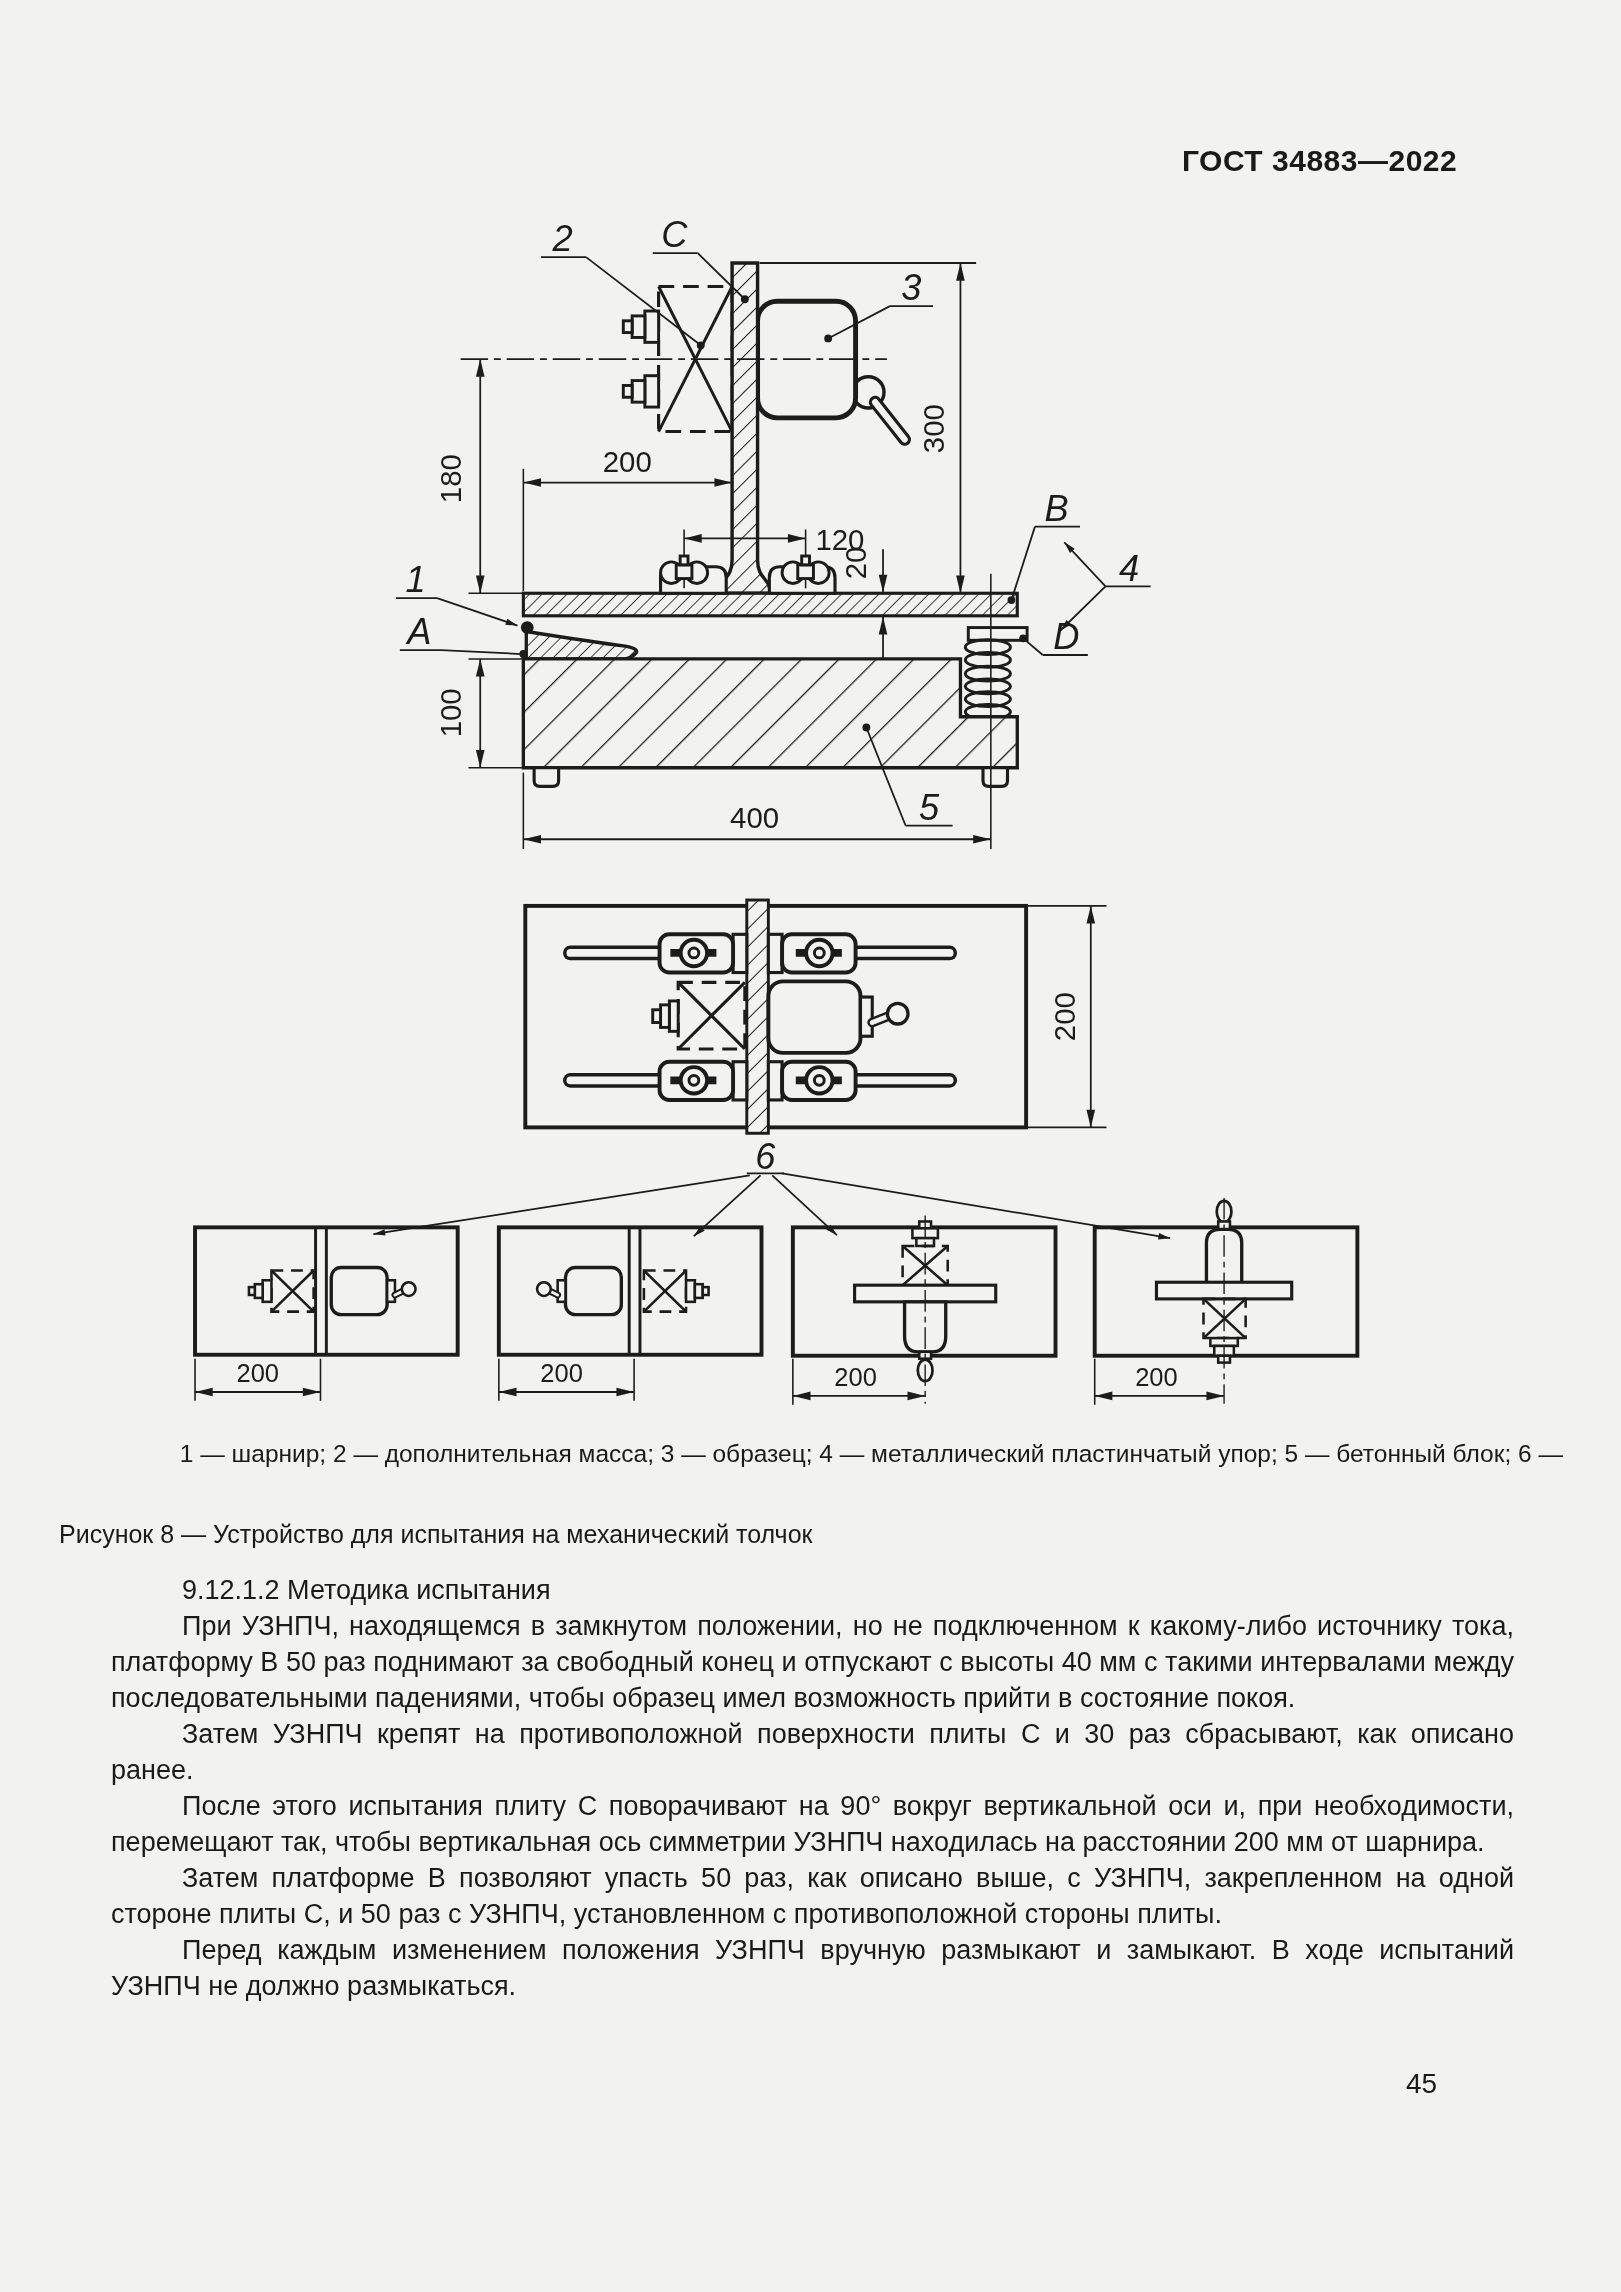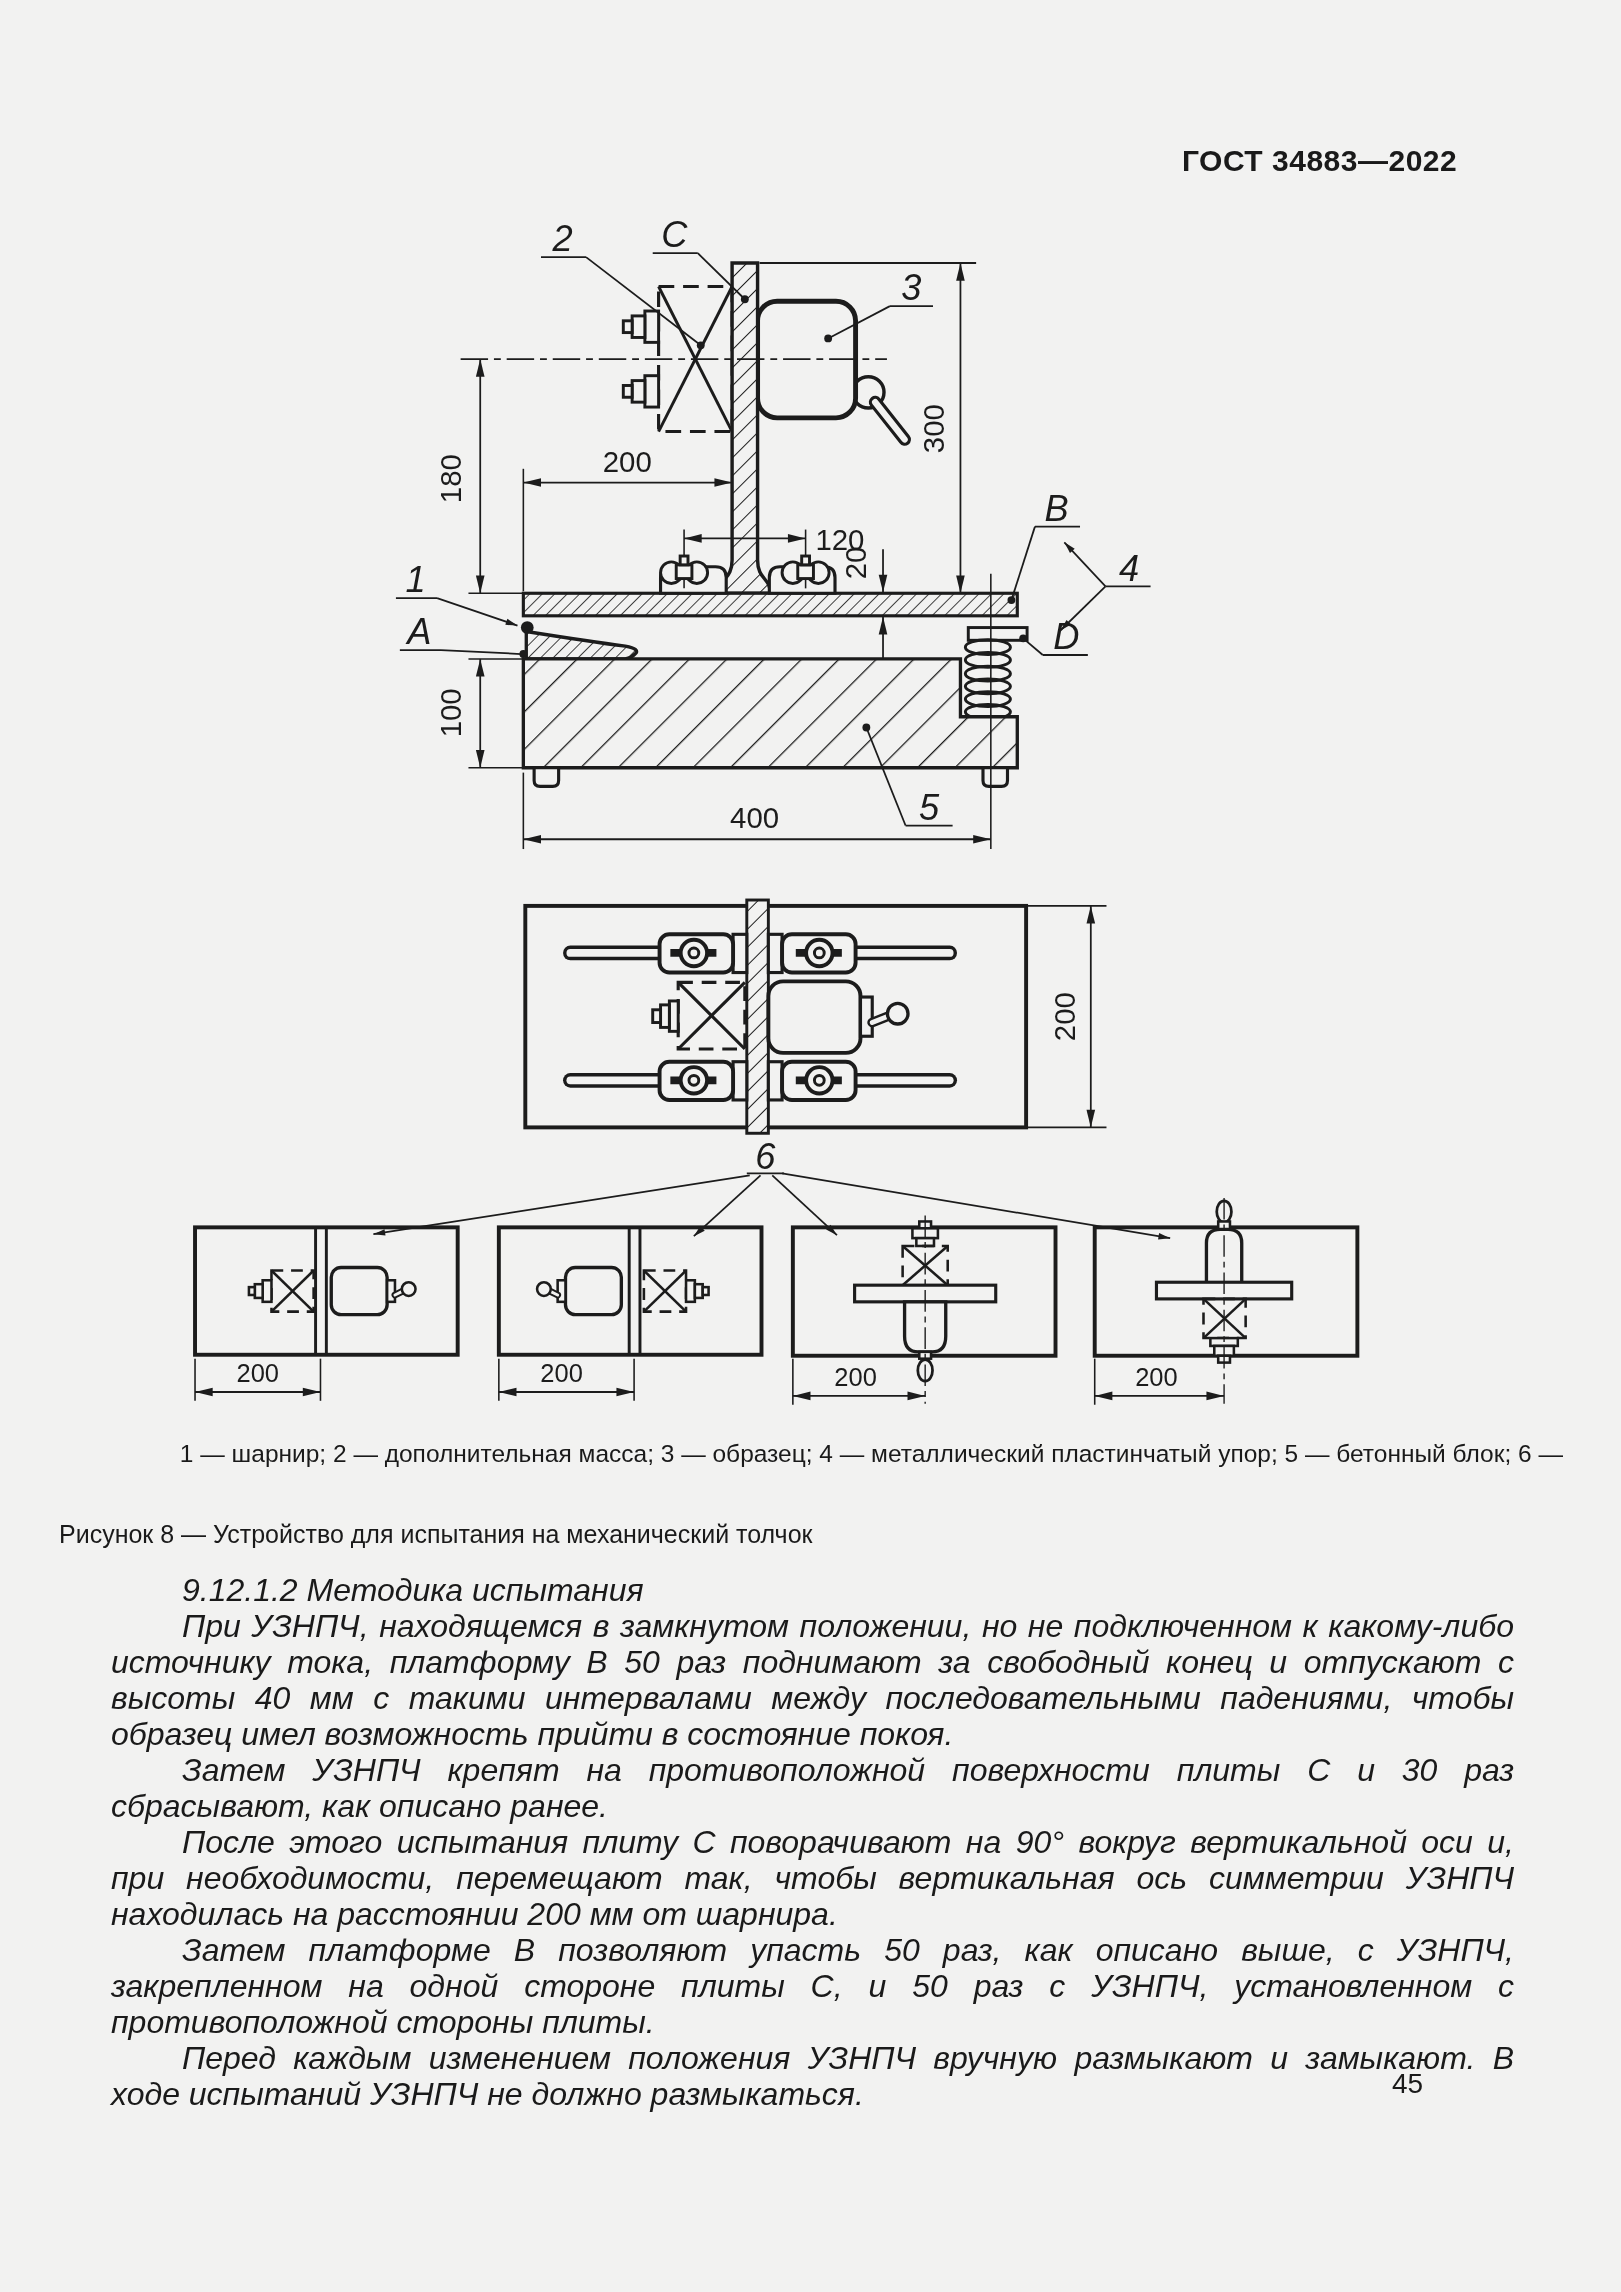--- a/index.html
+++ b/index.html
@@ -16,26 +16,26 @@
   .legend{
     position:absolute;left:59px;top:1439px;width:1504px;
     font-size:24.5px;line-height:30px;text-align:right;
   }
   .caption{
     position:absolute;left:59px;top:1520px;width:1504px;
     font-size:25px;text-align:left;
   }
   .bodytext{
     position:absolute;left:111px;top:1572px;width:1403px;
-    font-size:32px;line-height:36px;text-align:justify;font-style:italic;
+    font-size:27px;line-height:36px;text-align:justify;
   }
   .bodytext p{margin:0;text-indent:71px;}
   .pagenum{
     position:absolute;left:1392px;top:2068px;width:59px;
-    font-size:28px;text-align:left;
+    font-size:28px;text-align:center;
   }
   text{fill:#1c1c1c;font-family:"Liberation Sans", sans-serif;}
   .dim{font-size:30px;}
   .dimS{font-size:26px;}
   .lbl{font-size:37px;font-style:italic;}
 </style>
 </head>
 <body>
 
 <div class="page">

